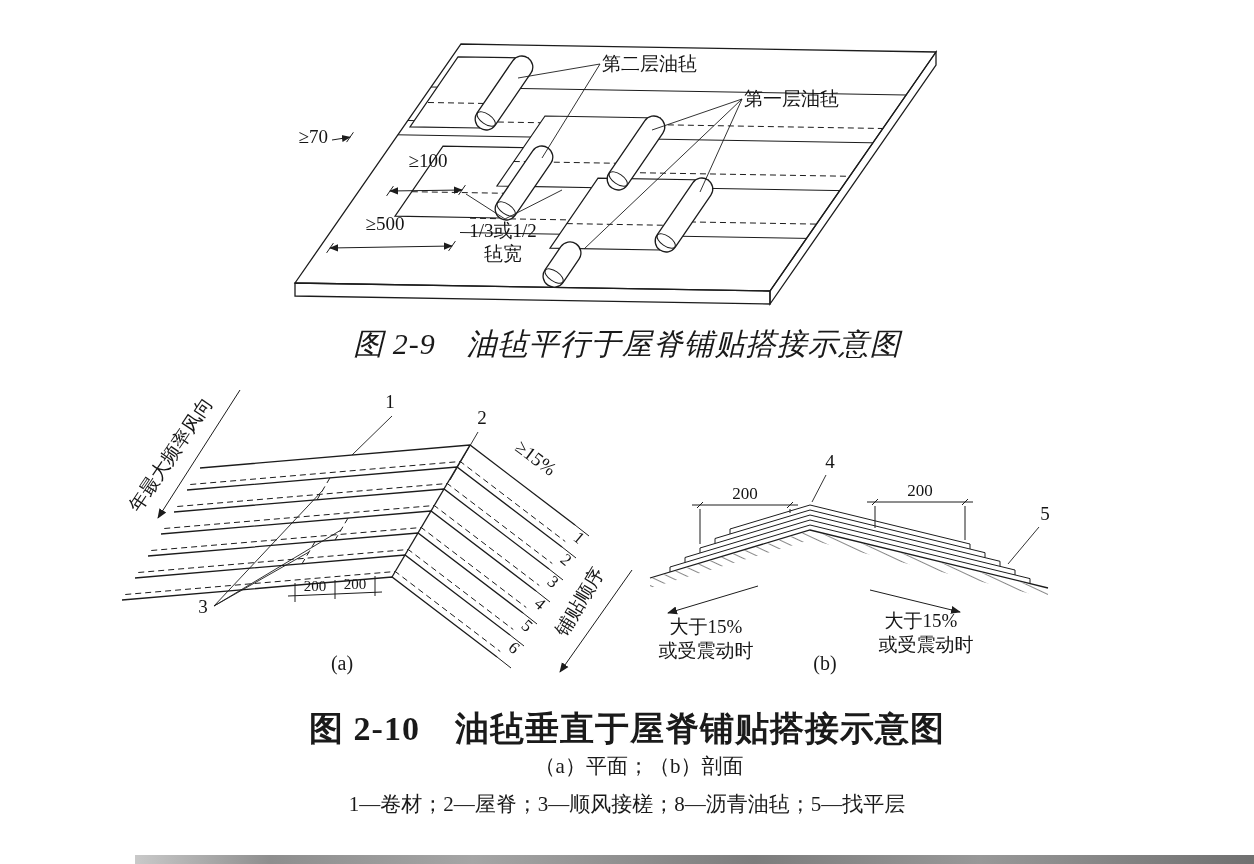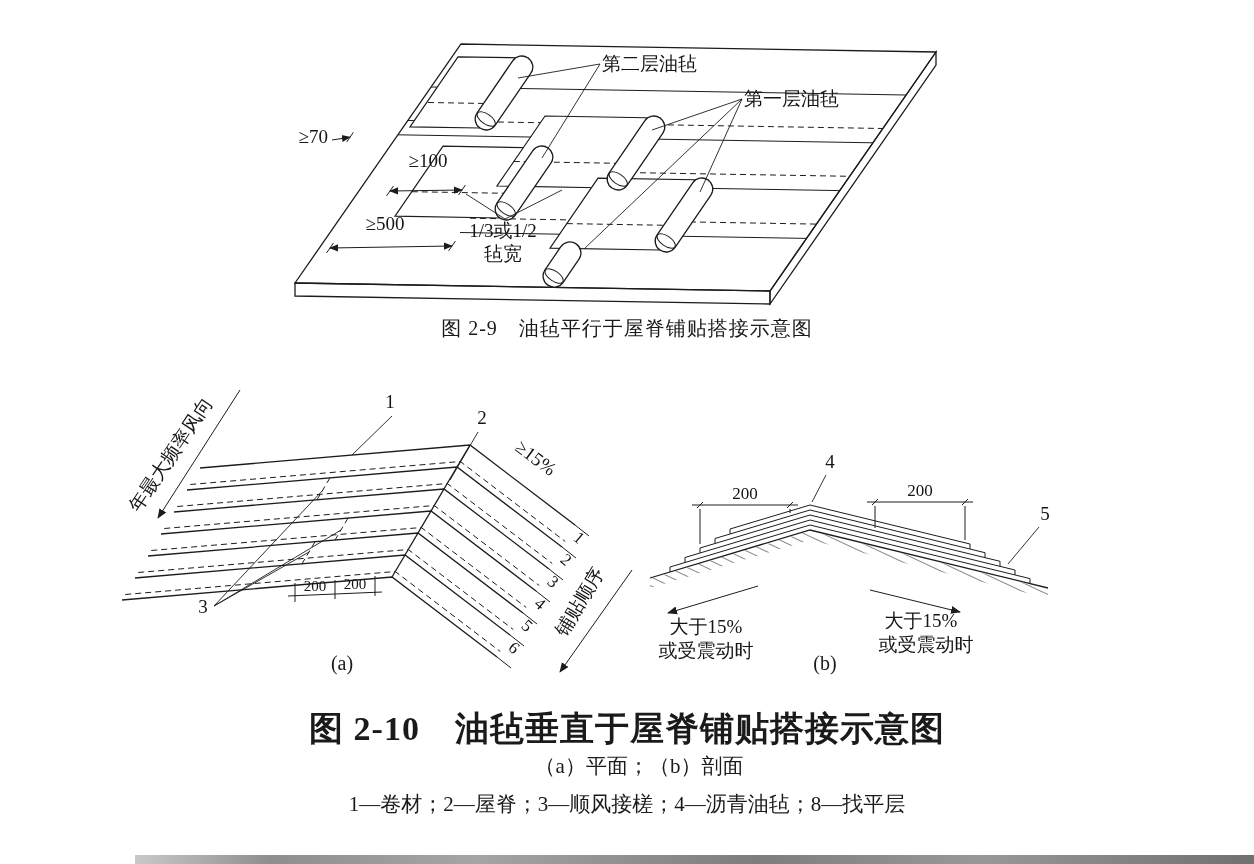--- a/index.html
+++ b/index.html
@@ -1,20 +1,20 @@
 <!DOCTYPE html>
 <html><head>
 <meta charset="utf-8">
 <style>
   html,body{margin:0;padding:0;background:#ffffff;}
   #page{position:relative;width:1254px;height:864px;background:#ffffff;overflow:hidden;
         font-family:"Liberation Serif","DejaVu Serif",serif;color:#1a1a1a;padding-left:8px;}
   .fig-svg{position:absolute;left:0;}
   .cap{position:absolute;text-align:center;white-space:nowrap;color:#1a1a1a;}
-  .cap-29{top:315px;left:0;width:1254px;font-size:20px;letter-spacing:1px;}
+  .cap-29{top:324px;left:0;width:1254px;font-size:30px;letter-spacing:1px;font-style:italic;}
   .cap-210{top:706px;left:0;width:1254px;font-size:34px;font-weight:600;letter-spacing:1px;}
   .cap-sub{top:752px;left:12px;width:1254px;font-size:21px;}
   .cap-legend{top:790px;left:0;width:1254px;font-size:21px;}
   .cap-a{top:652px;left:317px;width:50px;font-size:20px;}
   .cap-b{top:652px;left:800px;width:50px;font-size:20px;}
   .scan-bar{position:absolute;bottom:0;left:135px;right:0;height:9px;
     background:linear-gradient(90deg,#c9c9c9 0%,#8e8e8e 12%,#a5a5a5 30%,#7d7d7d 55%,#989898 75%,#6f6f6f 100%);}
   svg text{fill:#151515;font-family:"Liberation Serif","DejaVu Serif",serif;}
   .ln{stroke:#1c1c1c;stroke-width:1.3;fill:none;}
   .thin{stroke:#1c1c1c;stroke-width:1;fill:none;}
@@ -273,16 +273,16 @@
         <text x="926" y="271" font-size="19" text-anchor="middle">或受震动时</text>
       </g>
     </g>
   </svg>
 
   <div class="cap cap-a">(a)</div>
   <div class="cap cap-b">(b)</div>
 
   <div class="cap cap-210">图 2-10　油毡垂直于屋脊铺贴搭接示意图</div>
   <div class="cap cap-sub">（a）平面；（b）剖面</div>
-  <div class="cap cap-legend">1—卷材；2—屋脊；3—顺风接槎；4—沥青油毡；8—找平层</div>
+  <div class="cap cap-legend">1—卷材；2—屋脊；3—顺风接槎；8—沥青油毡；5—找平层</div>
 
   <div class="scan-bar"></div>
 </div>
 
 </body></html>

